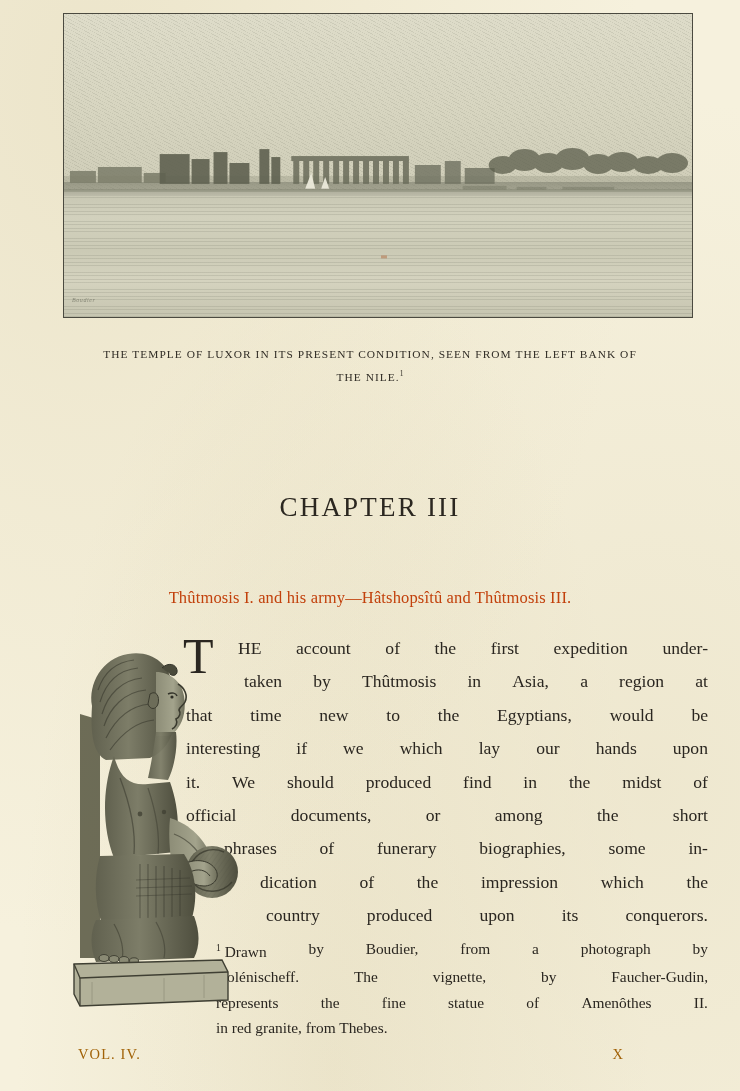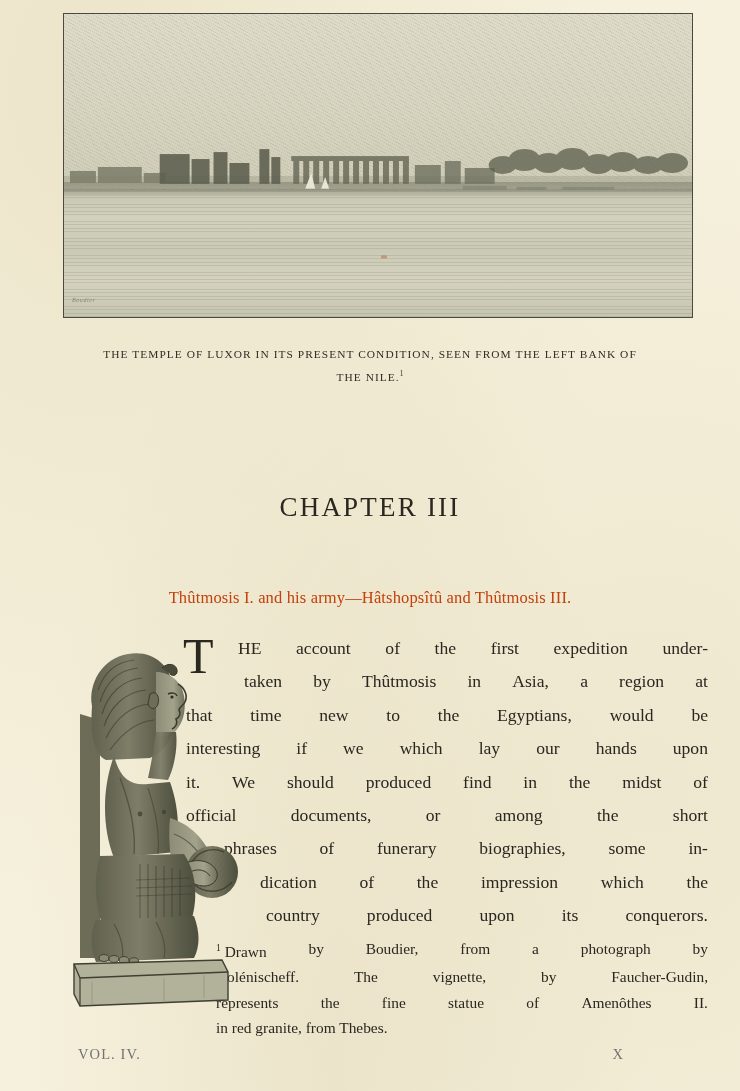--- a/index.html
+++ b/index.html
@@ -219,21 +219,21 @@
   
   .footer {
     position: absolute;
     left: 78px;
     top: 1046px;
     width: 546px;
     display: flex;
     justify-content: space-between;
     font-size: 14.5px;
     letter-spacing: 1.1px;
-    color: #737373;
+    color: #a16207;
     z-index: 3;
   }
 </style>
 </head>
 <body>
 
 <div class="page">
 
   <div class="plate">
     <div class="plate-sky"></div>

